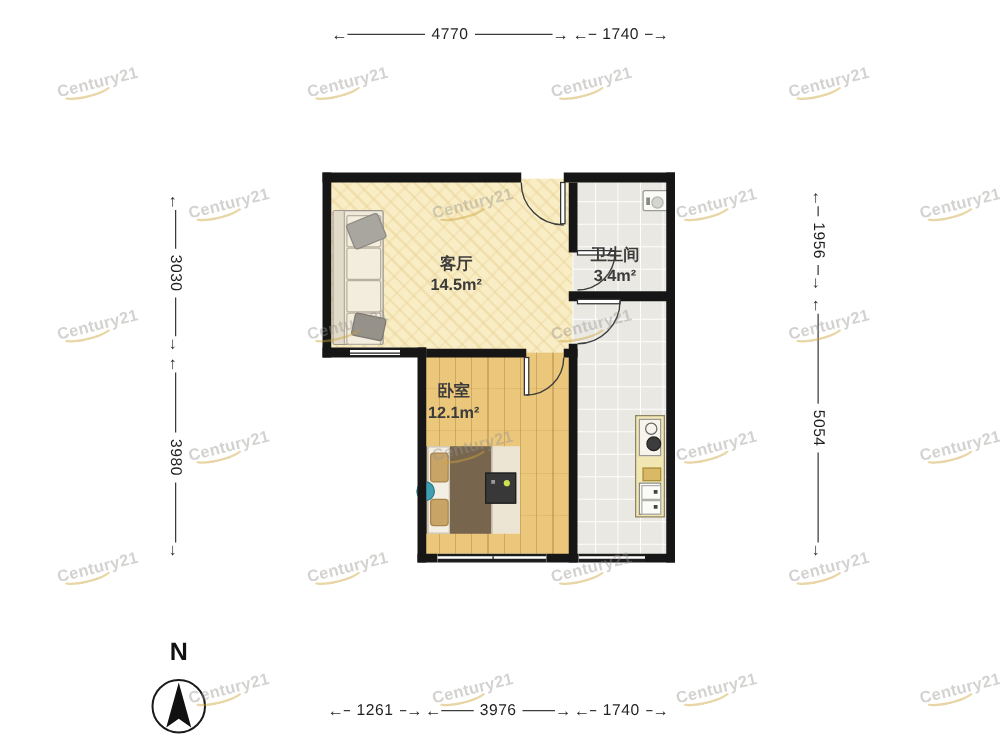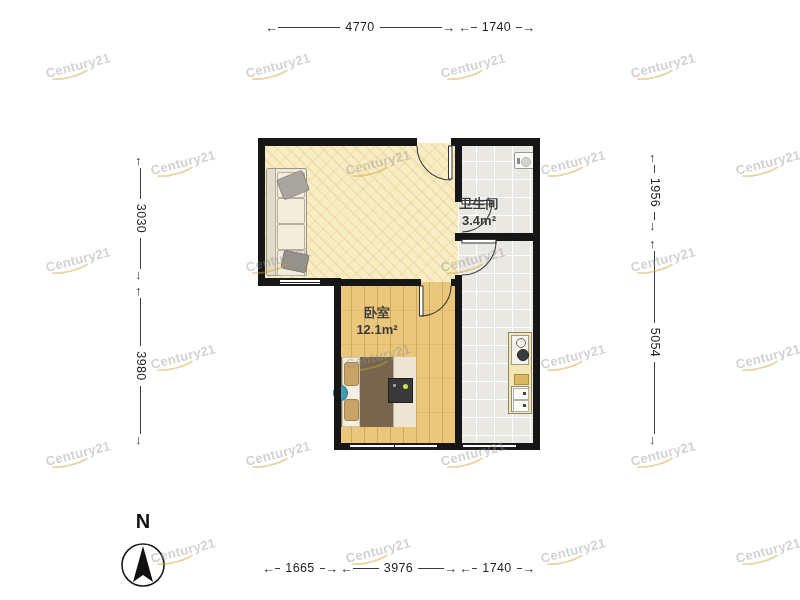--- a/index.html
+++ b/index.html
@@ -125,25 +125,29 @@
     <rect x="448.5" y="146" width="3.5" height="33" fill="#ffffff" stroke="#333" stroke-width="1"></rect>
     <path d="M 417 146 A 34 34 0 0 0 451 180" fill="none" stroke="#3d3d3d" stroke-width="1.1"></path>
     <rect x="419.5" y="286" width="3.5" height="30" fill="#ffffff" stroke="#333" stroke-width="1"></rect>
     <path d="M 451 286 A 30 30 0 0 1 421 316" fill="none" stroke="#3d3d3d" stroke-width="1.1"></path>
     <rect x="462" y="200.5" width="30" height="3.5" fill="#ffffff" stroke="#333" stroke-width="1"></rect>
     <path d="M 492 202 A 30 30 0 0 1 462 232" fill="none" stroke="#3d3d3d" stroke-width="1.1"></path>
     <rect x="462" y="239.5" width="34" height="3.5" fill="#ffffff" stroke="#333" stroke-width="1"></rect>
     <path d="M 496 241 A 34 34 0 0 1 462 275" fill="none" stroke="#3d3d3d" stroke-width="1.1"></path>
   </svg>
 
-  <div class="room-label" style="left:446px;top:196px;width:66px;">
+  <div class="room-label" style="left:330px;top:203px;width:70px;">
+    <div>客厅</div>
+    <div>14.5m²</div>
+  </div>
+  <div class="room-label" style="left:459px;top:196px;width:66px;">
     <div>卫生间</div>
     <div>3.4m²</div>
   </div>
-  <div class="room-label" style="left:342px;top:305px;width:70px;">
+  <div class="room-label" style="left:328px;top:305px;width:70px;">
     <div>卧室</div>
     <div>12.1m²</div>
   </div>
 
   <div class="dim" style="left:265px;top:20px;width:190px;">
     <span class="arr">←</span>
       <span class="ln"></span>
     <span class="val">4770</span>
     <span class="ln"></span>
       <span class="arr">→</span>
@@ -152,21 +156,21 @@
     <span class="arr">←</span>
       <span class="ln"></span>
     <span class="val">1740</span>
     <span class="ln"></span>
       <span class="arr">→</span>
   </div>
 
   <div class="dim" style="left:262px;top:561px;width:76px;">
     <span class="arr">←</span>
       <span class="ln"></span>
-    <span class="val">1665</span>
+    <span class="val">1261</span>
     <span class="ln"></span>
       <span class="arr">→</span>
   </div>
   <div class="dim" style="left:340px;top:561px;width:117px;">
     <span class="arr">←</span>
       <span class="ln"></span>
     <span class="val">3976</span>
     <span class="ln"></span>
       <span class="arr">→</span>
   </div>

